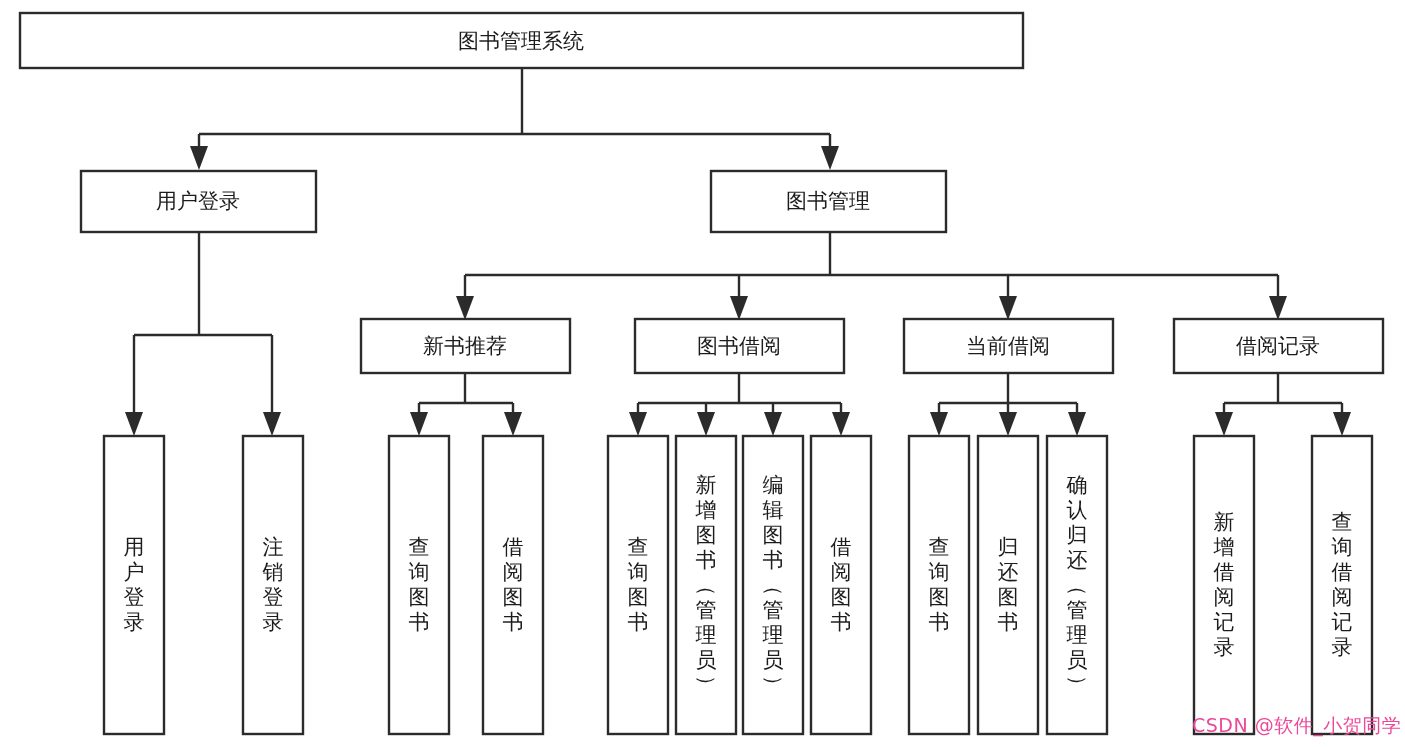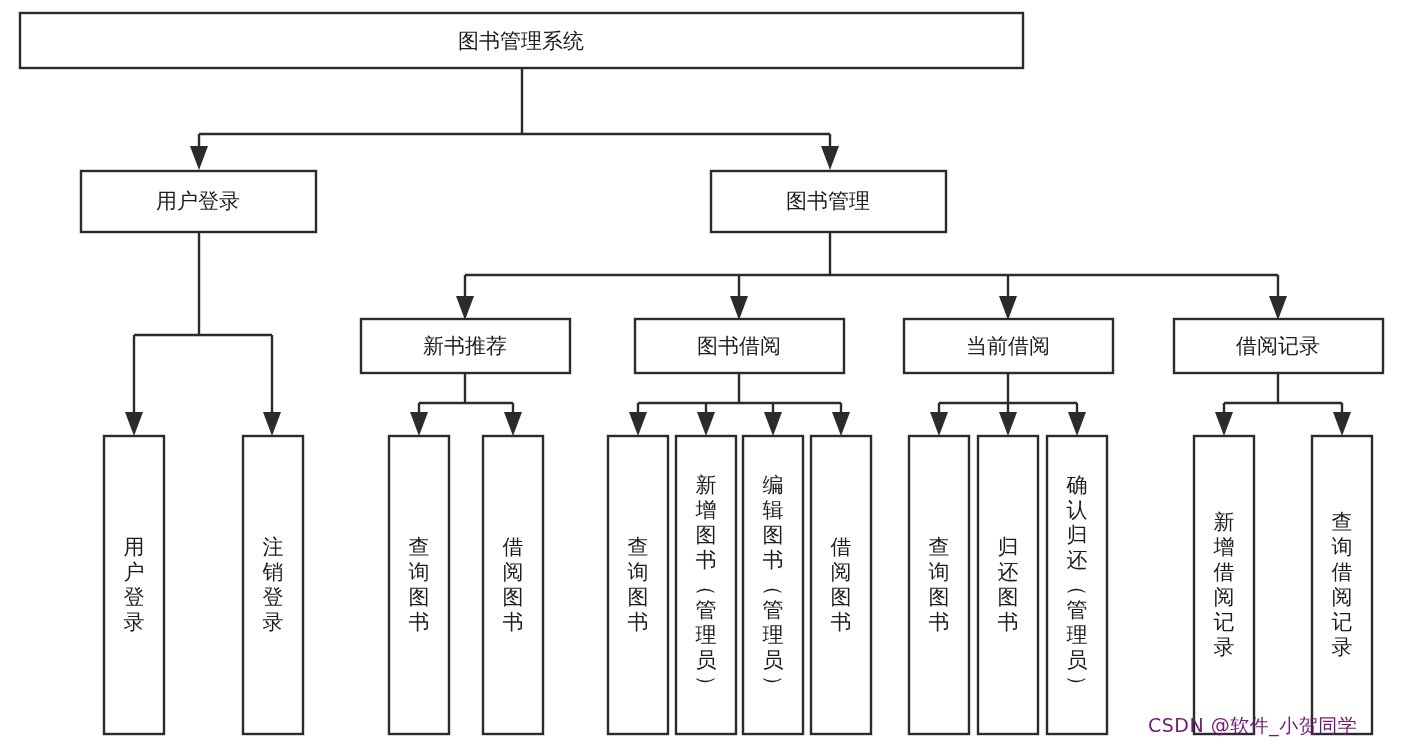--- a/index.html
+++ b/index.html
@@ -65,25 +65,25 @@
   }
   .vlabel span {
     display: block;
   }
   .vlabel .rot {
     display: block;
     transform: rotate(90deg);
   }
   .watermark {
     position: absolute;
-    left: 1148px;
+    left: 1192px;
     top: 713px;
     font-family: "DejaVu Sans", "Liberation Sans", sans-serif;
     font-size: 19px;
-    color: #701a75;
+    color: #ec4899;
     white-space: nowrap;
     letter-spacing: 0.5px;
   }
 </style>
 </head>
 <body>
 
 <div id="diagram-root">
 
   <svg class="diagram-canvas" viewBox="0 0 1405 747">

